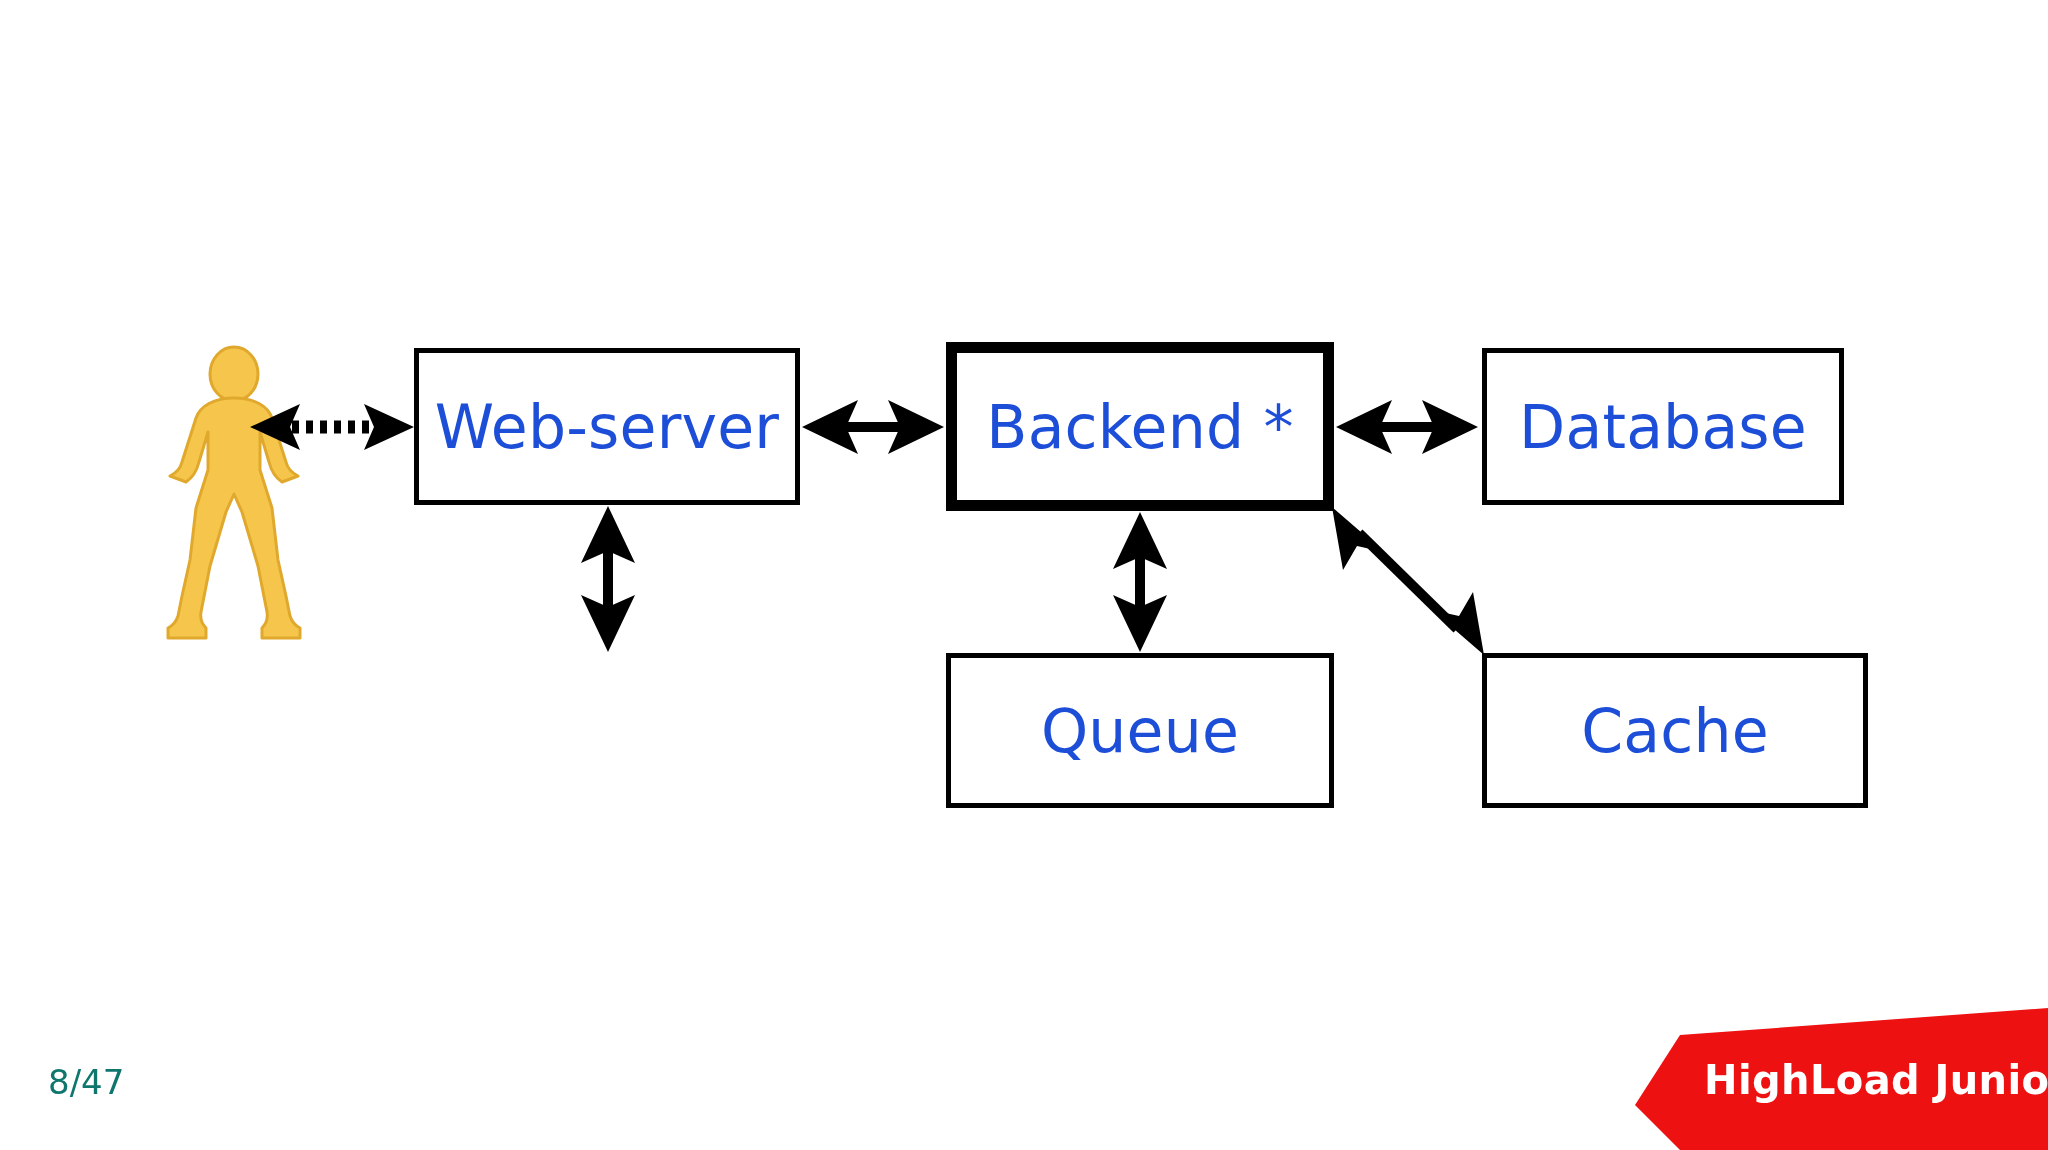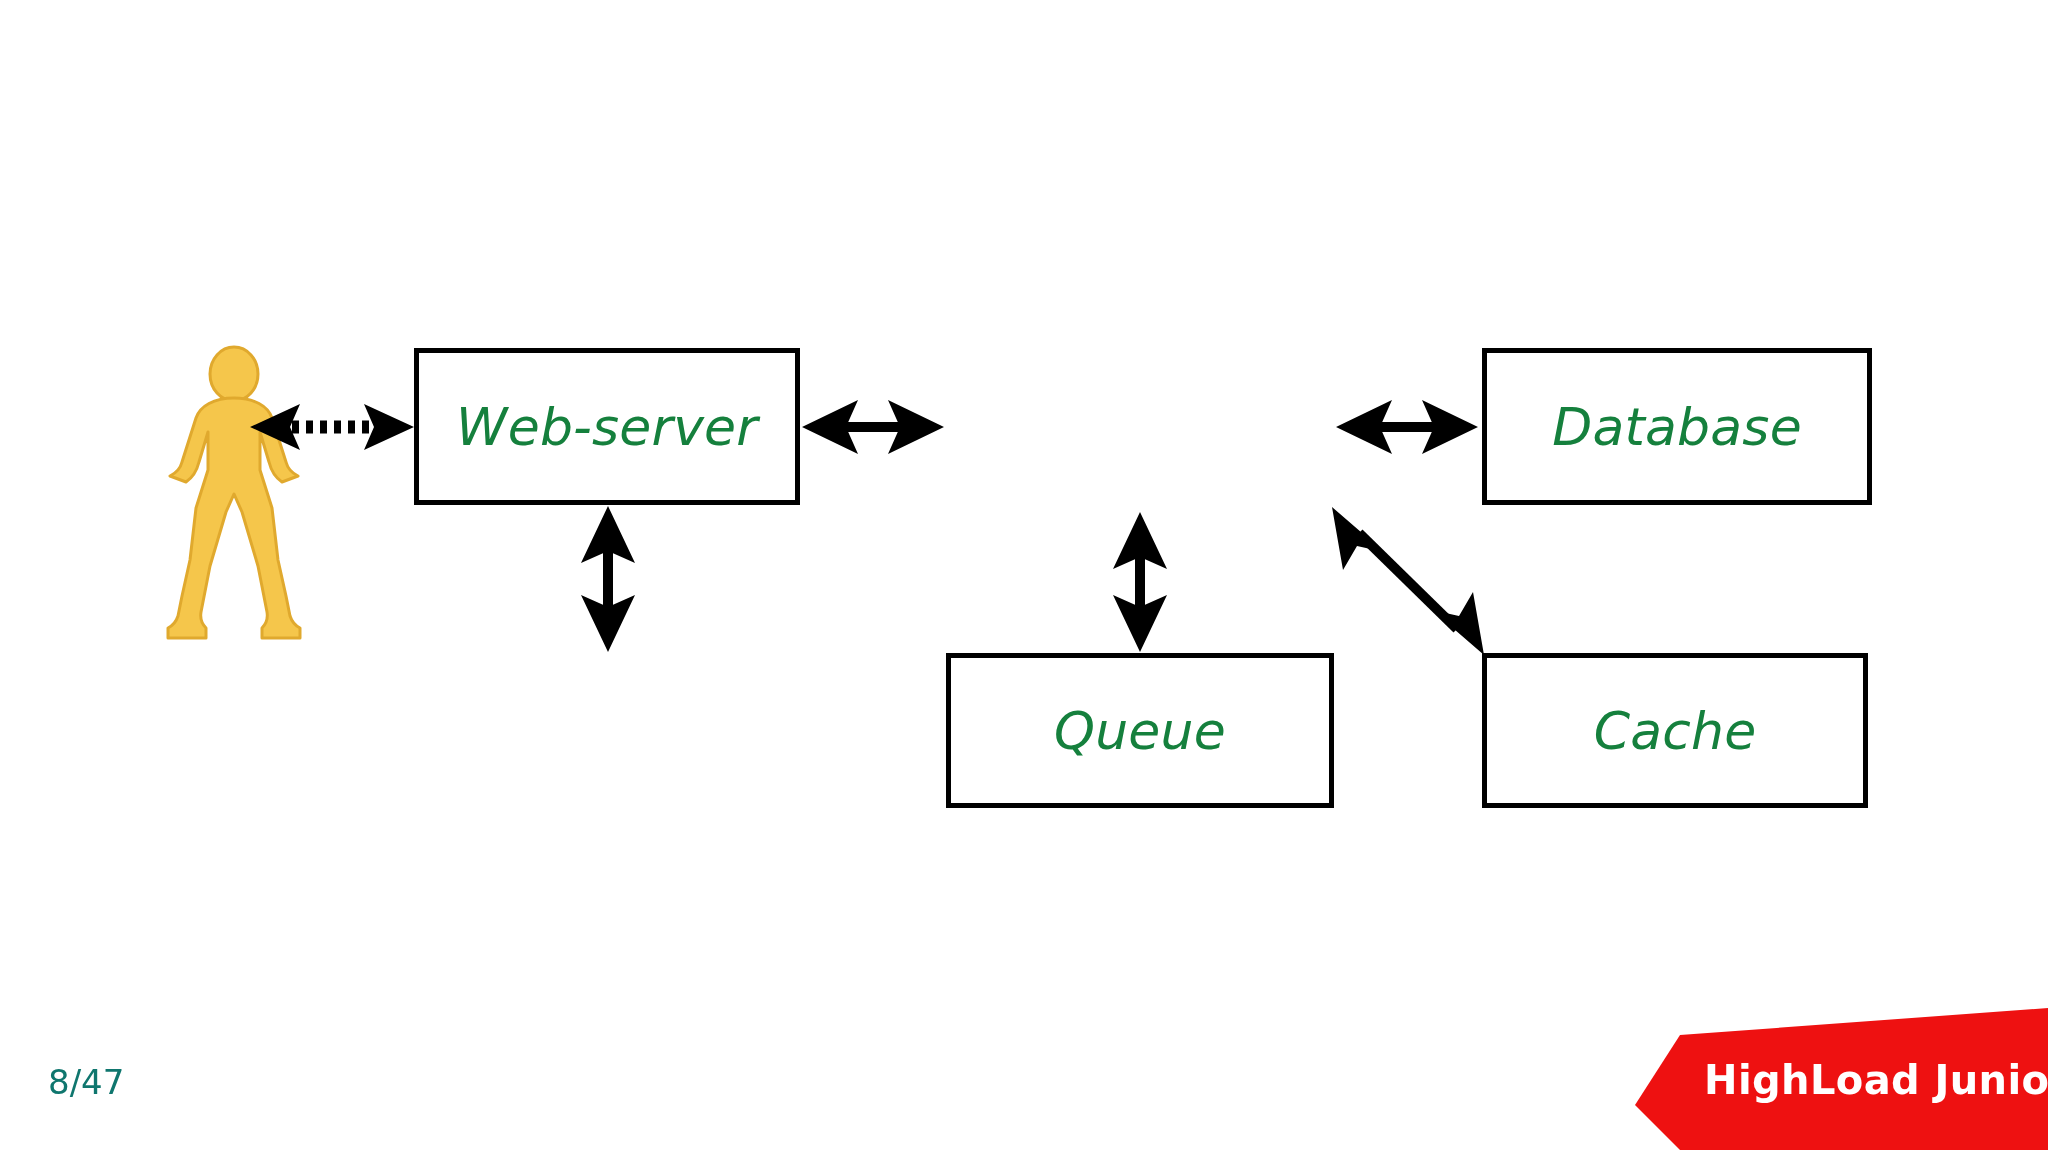--- a/index.html
+++ b/index.html
@@ -31,26 +31,25 @@
     border: 5px solid #000000;
     display: flex;
     align-items: center;
     justify-content: center;
   }
   .node-box.emphasis {
     border-width: 11px;
   }
   .node-label {
     font-family: "DejaVu Sans", sans-serif;
-    font-size: 52px;
-    color: #15803d;
+    font-size: 60px;
+    color: #1d4ed8;
     line-height: 1;
     white-space: nowrap;
     letter-spacing: 0.2px;
-    font-style: italic;
   }
   #page-number {
     position: absolute;
     left: 48px;
     top: 1065px;
     font-family: "DejaVu Sans", sans-serif;
     font-size: 34px;
     color: #0f766e;
     line-height: 1;
   }
@@ -166,22 +165,25 @@
       <line x1="1359" y1="533" x2="1457" y2="629" stroke="#000000" stroke-width="10"></line>
       <path d="M 1332 507 L 1343 570 L 1357 546 L 1384 552 Z" fill="#000000"></path>
       <path d="M 1484 655 L 1473 592 L 1459 616 L 1432 610 Z" fill="#000000"></path>
     </g>
   </svg>
 
   <div class="node-box" style="left:414px; top:348px; width:386px; height:157px;">
     <span class="node-label">Web-server</span>
   </div>
 
-
-  <div class="node-box" style="left:1482px; top:348px; width:390px; height:157px;">
+  <div class="node-box emphasis" style="left:946px; top:342px; width:388px; height:169px;">
+    <span class="node-label">Backend *</span>
+  </div>
+
+  <div class="node-box" style="left:1482px; top:348px; width:362px; height:157px;">
     <span class="node-label">Database</span>
   </div>
 
 
   <div class="node-box" style="left:1482px; top:653px; width:386px; height:155px;">
     <span class="node-label">Cache</span>
   </div>
 
   <div class="node-box" style="left:946px; top:653px; width:388px; height:155px;">
     <span class="node-label">Queue</span>

